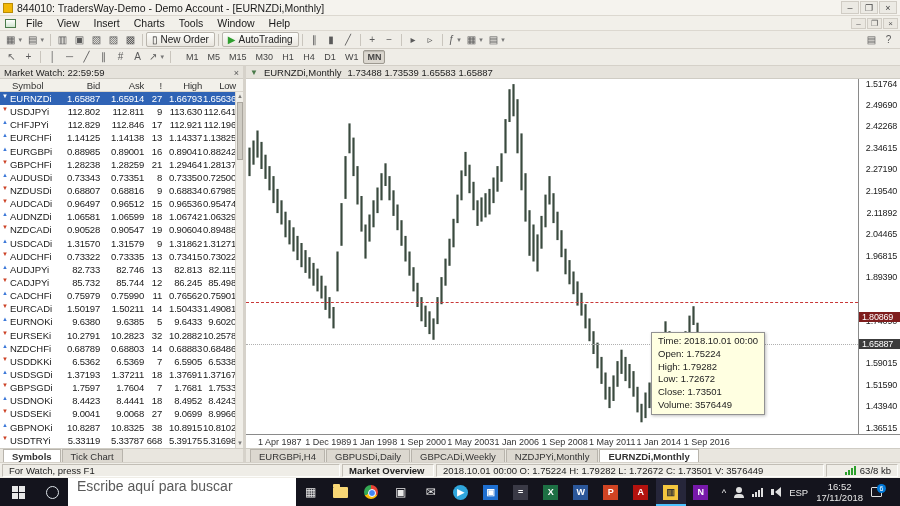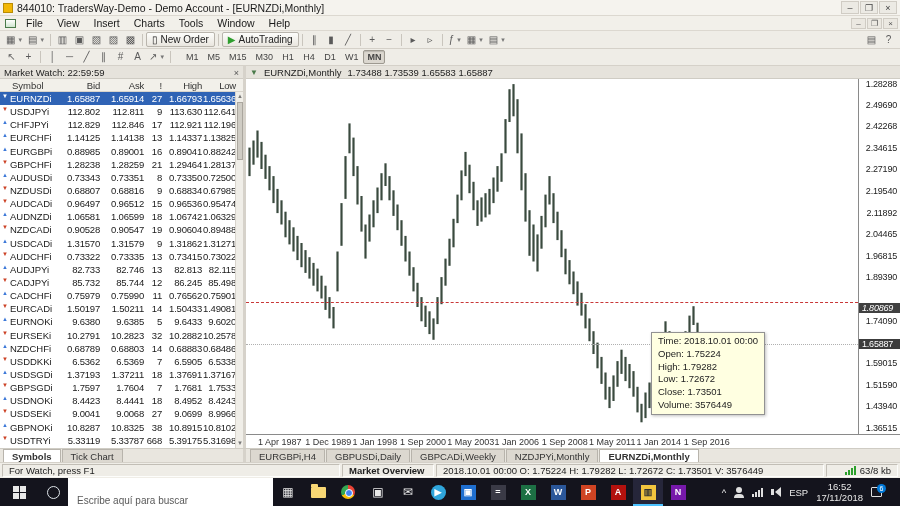--- a/index.html
+++ b/index.html
@@ -86,21 +86,21 @@
   .sig{display:flex;align-items:flex-end;gap:1px;}
   .sig i{display:block;width:2px;background:#2ca02c;}
 
   
   .taskbar{height:28px;background:#14141d;display:flex;align-items:stretch;color:#e8e8e8;}
   .tb-start{width:38px;display:flex;align-items:center;justify-content:center;}
   .winlogo{display:grid;grid-template-columns:6px 6px;grid-template-rows:6px 6px;gap:1px;}
   .winlogo i{background:#e8e8e8;display:block;}
   .tb-cortana{width:30px;display:flex;align-items:center;justify-content:center;}
   .cortana-circle{width:13px;height:13px;border:1.5px solid #dfe5ea;border-radius:50%;}
-  .tb-search{width:205px;background:#fff;color:#5a5a5a;display:flex;align-items:flex-end;padding:0 9px;font-size:10px;margin:0;gap:6px;}
+  .tb-search{width:228px;background:#fff;color:#5a5a5a;display:flex;align-items:flex-start;padding:0 9px;font-size:14px;margin:0;gap:6px;}
   .task-icons{display:flex;}
   .ticon{width:30px;display:flex;align-items:center;justify-content:center;position:relative;}
   .ticon.active{background:#26263a;box-shadow:inset 0 -2px 0 #4cc2ff;}
   .ti-square{width:15px;height:15px;display:flex;align-items:center;justify-content:center;font-size:9px;font-weight:bold;color:#fff;}
   .ti-circle{border-radius:50%;}
   .ti-glyph{font-size:12px;color:#e8e8e8;line-height:1;}
   .ti-folder{width:15px;height:11px;background:#f8d775;border-radius:1px;position:relative;}
   .ti-folder:before{content:"";position:absolute;top:-3px;left:0;width:7px;height:3px;background:#f8d775;border-radius:1px 1px 0 0;}
   .ti-chrome{width:14px;height:14px;border-radius:50%;background:conic-gradient(#ea4335 0 33%,#fbbc05 0 66%,#34a853 0);position:relative;}
   .ti-chrome:before{content:"";position:absolute;left:4px;top:4px;width:6px;height:6px;border-radius:50%;background:#4285f4;border:1px solid #fff;}
@@ -727,36 +727,36 @@
             <div class="tooltip" style="left: 405px; top: 253px;">
               <div>Time: 2018.10.01 00:00</div>
               <div>Open: 1.75224</div>
               <div>High: 1.79282</div>
               <div>Low: 1.72672</div>
               <div>Close: 1.73501</div>
               <div>Volume: 3576449</div>
             </div>
           </div>
         <div id="scale">
-            <div class="scale-label" style="top: 0.5px;">1.28288</div>
+            <div class="scale-label" style="top: 0.5px;">1.51764</div>
             <div class="scale-label" style="top: 22.3px;">2.49690</div>
             <div class="scale-label" style="top: 43.4px;">2.42268</div>
             <div class="scale-label" style="top: 65.2px;">2.34615</div>
             <div class="scale-label" style="top: 86.3px;">2.27190</div>
             <div class="scale-label" style="top: 108.1px;">2.19540</div>
             <div class="scale-label" style="top: 129.9px;">2.11892</div>
             <div class="scale-label" style="top: 151px;">2.04465</div>
             <div class="scale-label" style="top: 172.8px;">1.96815</div>
             <div class="scale-label" style="top: 194px;">1.89390</div>
             <div class="scale-label" style="top: 237.5px;">1.74090</div>
             <div class="scale-label" style="top: 280.4px;">1.59015</div>
             <div class="scale-label" style="top: 301.6px;">1.51590</div>
             <div class="scale-label" style="top: 323.4px;">1.43940</div>
             <div class="scale-label" style="top: 344.5px;">1.36515</div>
-            <div class="price-badge" style="top: 224px; background: #404040; font-style: italic;">1.80869</div>
+            <div class="price-badge" style="top: 233px; background: #7f1d1d;">1.80869</div>
             <div class="price-badge" style="top: 260.4px; background: rgb(60, 60, 60);">1.65887</div>
           </div>
       </div>
       <div class="axis" id="axis">
           <span class="tlab" style="left: 12px;">1 Apr 1987</span>
           <span class="tlab" style="left: 59.3px;">1 Dec 1989</span>
           <span class="tlab" style="left: 106.6px; text-align: center;">1 Jan 1998</span>
           <span class="tlab" style="left: 153.9px;">1 Sep 2000</span>
           <span class="tlab" style="left: 201.2px;">1 May 2003</span>
           <span class="tlab" style="left: 248.5px;">1 Jan 2006</span>

